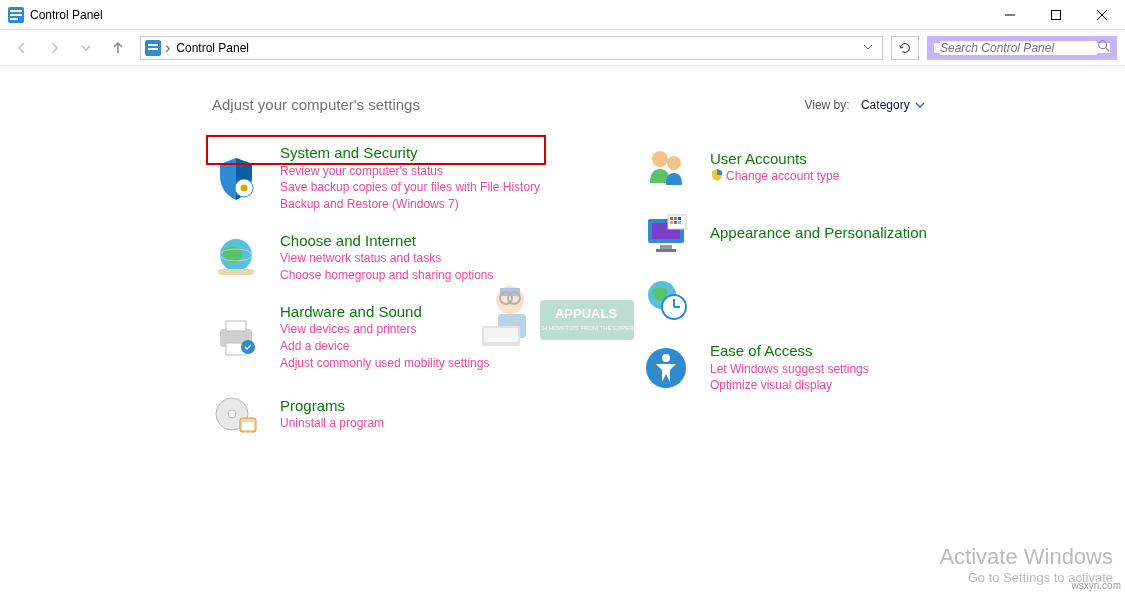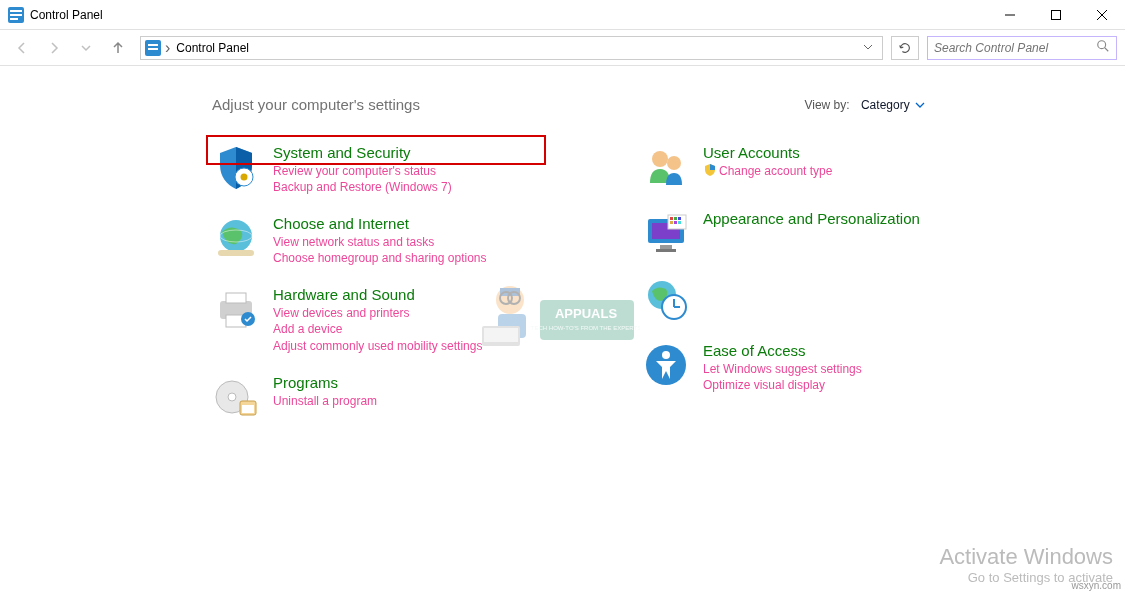--- a/index.html
+++ b/index.html
@@ -15,35 +15,35 @@
 
     
     .navbar { height: 36px; display: flex; align-items: center; padding: 0 8px; gap: 4px; border-bottom: 1px solid #e1e1e1; }
     .nav-arrow { width: 28px; height: 28px; display: flex; align-items: center; justify-content: center; }
     .nav-arrow svg { width: 16px; height: 16px; }
     .address-bar { flex: 1; height: 24px; border: 1px solid #ccc; display: flex; align-items: center; padding: 0 4px; margin: 0 4px; }
     .address-icon { width: 16px; height: 16px; margin-right: 4px; }
     .address-text { font-size: 12px; flex: 1; }
     .address-drop { width: 16px; color: #666; }
     .refresh-btn { width: 28px; height: 24px; border: 1px solid #ccc; display: flex; align-items: center; justify-content: center; margin-right: 4px; }
-    .search-box { width: 190px; height: 24px; border: 1px solid #c4b5fd; display: flex; align-items: center; padding: 0 6px; }
+    .search-box { width: 190px; height: 24px; border: 7px solid #c4b5fd; display: flex; align-items: center; padding: 0 6px; }
     .search-input { flex: 1; border: none; outline: none; font-size: 12px; font-style: italic; color: #888; }
     .search-icon { width: 14px; height: 14px; color: #666; }
 
     
     .content { padding: 30px 0 0 0; position: relative; }
     .header-row { display: flex; justify-content: space-between; align-items: center; padding: 0 200px 0 212px; margin-bottom: 30px; }
     .heading { font-size: 15px; color: #737373; }
     .viewby { font-size: 12px; color: #555; }
     .viewby-link { color: #0f172a; margin-left: 8px; cursor: pointer; }
 
     .categories { display: flex; padding: 0 0 0 212px; gap: 80px; }
     .col { display: flex; flex-direction: column; gap: 18px; width: 350px; }
 
-    .cat { display: flex; gap: 13px; position: relative; }
+    .cat { display: flex; gap: 20px; position: relative; align-items: center; }
     .cat-icon { width: 48px; height: 48px; flex-shrink: 0; }
     .cat-body { display: flex; flex-direction: column; }
     .cat-title { font-size: 15px; color: #0a7c0a; cursor: pointer; line-height: 1.3; }
     .cat-link { font-size: 12px; color: #ec4899; cursor: pointer; line-height: 1.4; }
     .shield-badge { display: inline-block; width: 14px; height: 14px; margin-right: 2px; vertical-align: -2px; }
 
     .highlight-box { position: absolute; border: 2.5px solid #d40000; pointer-events: none; }
 
     
     .watermark { position: absolute; left: 470px; top: 270px; opacity: 0.45; pointer-events: none; }
@@ -162,20 +162,21 @@
           <svg viewBox="0 0 48 48">
               <path d="M24 4 L40 10 V22 C40 34 33 42 24 46 C15 42 8 34 8 22 V10 Z" fill="#2e8bd0"></path>
               <path d="M24 4 L40 10 V22 C40 34 33 42 24 46 V4 Z" fill="#0b5fa8"></path>
               <circle cx="32" cy="34" r="9" fill="#fff" stroke="#2e8bd0" stroke-width="1"></circle>
               <circle cx="32" cy="34" r="3.5" fill="#d9a800"></circle>
             </svg>
         </span>
         <div class="cat-body">
           <a class="cat-title">System and Security</a>
           <a class="cat-link">Review your computer's status</a>
+          <a class="cat-link">Save backup copies of your files with File History</a>
           <a class="cat-link">Backup and Restore (Windows 7)</a>
         </div>
       </div>
 
       <div class="cat">
         <span class="cat-icon">
           <svg viewBox="0 0 48 48">
               <circle cx="24" cy="22" r="16" fill="#5abfdb"></circle>
               <path d="M10 18 Q18 10 28 16 Q34 22 24 30 Q14 32 10 18" fill="#5ac26a"></path>
               <ellipse cx="24" cy="22" rx="16" ry="6" fill="none" stroke="#fff" stroke-width="0.8" opacity="0.6"></ellipse>

